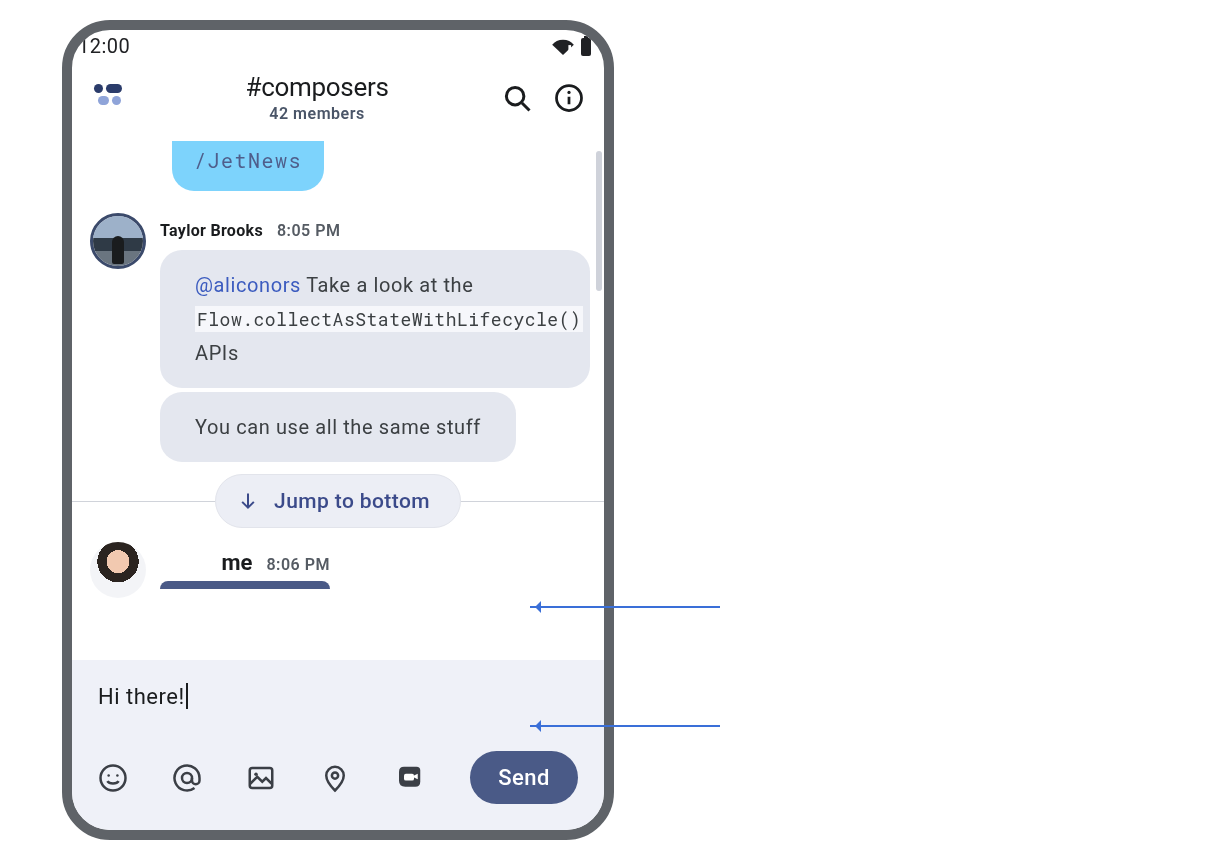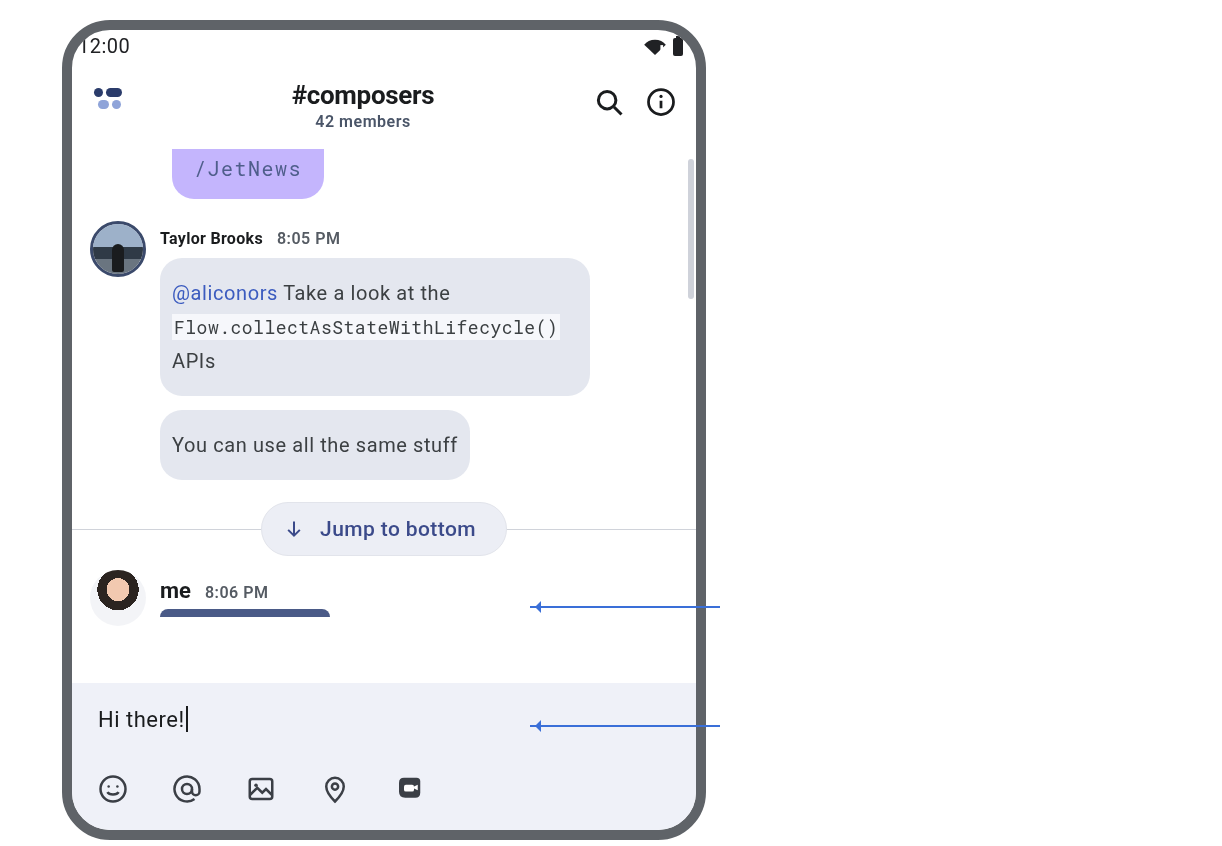--- a/index.html
+++ b/index.html
@@ -9,21 +9,21 @@
     width: 1222px;
     height: 846px;
     position: relative;
   }
 
   
   .device {
     position: absolute;
     left: 62px;
     top: 20px;
-    width: 644px;
+    width: 552px;
     height: 820px;
     border: 10px solid #5f6368;
     border-radius: 48px;
     background: #fff;
     overflow: hidden;
     display: flex;
     flex-direction: column;
   }
 
   
@@ -42,37 +42,37 @@
 
   
   .app-bar {
     display: flex;
     align-items: center;
     justify-content: space-between;
     padding: 10px 20px 18px 20px;
   }
   .app-logo { width:40px; height:40px; position:relative; }
   .app-title-wrap { text-align:center; flex:1; }
-  .app-title { font-weight:700; font-size:26px; color:#1a1c1e; letter-spacing:-0.3px;margin-top:8px; }
+  .app-title { font-weight:400; font-size:26px; color:#1a1c1e; letter-spacing:-0.3px; }
   .app-subtitle { font-weight:600; font-size:16px; color:#4a5568; margin-top:2px; letter-spacing:0.5px; }
   .app-actions { display:flex; align-items:center; gap:22px; }
   .icon-btn svg { width:30px; height:30px; display:block; }
 
   
   .chat {
     flex:1;
     overflow:hidden;
     position:relative;
     padding: 0 18px;
   }
 
   
   .trunc-bubble {
     margin-left: 82px;
-    background:#c4b5fd;
+    background:#7dd3fc;
     border-radius: 0 0 22px 22px;
     padding: 6px 22px 18px 22px;
     font-family: "Roboto Mono", "Courier New", monospace;
     color:#4f5e8b;
     font-size:20px;
     letter-spacing:1.5px;
     width: fit-content;
     max-width: 430px;
   }
 
@@ -88,28 +88,28 @@
   }
   .avatar.me { border:none; }
   .msg-right { flex:1; }
   .msg-header { display:flex; align-items:baseline; gap:14px; margin-bottom:10px; margin-top:8px;}
   .msg-author { font-weight:700; font-size:16px; color:#1a1c1e; letter-spacing:0.3px;}
   .msg-time { font-weight:600; font-size:16px; color:#555b63; letter-spacing:0.5px;}
 
   .bubble {
     background:#e4e7ef;
     border-radius:22px;
-    padding:18px 12px;
+    padding:18px 35px;
     font-size:20px;
     color:#3c4043;
     line-height:1.7;
     letter-spacing:0.6px;
     width:fit-content;
     max-width:430px;
-    margin-bottom:14px;
+    margin-bottom:4px;
   }
   .mention { color:#3b5bbf; }
   .code-inline {
     background:#f6f7fb;
     font-family:"Roboto Mono","Courier New",monospace;
     font-size:18px;
     letter-spacing:0.5px;
     padding:1px 2px;
   }
 
@@ -136,21 +136,21 @@
     letter-spacing:0.4px;
   }
   .jump-btn svg { width:20px; height:20px; }
 
   
   .me-row { display:flex; gap:14px; margin-top:14px; align-items:flex-start;}
   .me-row .avatar { width:56px; height:56px; }
   .me-right {
     display:flex; flex-direction:column;
   }
-  .me-hdr { display:flex; align-items:baseline; gap:14px; margin-top:8px;}
+  .me-hdr { display:flex; align-items:baseline; gap:14px; margin-top:8px;justify-content:flex-end;}
   .me-author { font-weight:700; font-size:22px; color:#1a1c1e;}
   .me-bubble-stub {
     margin-top:6px;
     width:170px; height:8px;
     background:#4a5a87;
     border-radius:22px 22px 0 0;
   }
 
   
   .composer {
@@ -378,20 +378,21 @@
           </svg>
         </span>
         <span>
           <svg viewBox="0 0 24 24">
             <path d="M21 6 Q21 3 18 3 H8 Q4 3 4 7 V14 Q4 19 9 19 H17 Q21 19 21 15 Z" fill="#3b3f46"></path>
             <rect x="8" y="8.5" width="8" height="5.5" rx="1.5" fill="#fff"></rect>
             <path d="M16 10 L19 8.5 V13 L16 11.5 Z" fill="#fff"></path>
           </svg>
         </span>
       </div>
+      <div class="send-btn">Send</div>
     </div>
   </div>
 
 </div>
 
 <div class="annotation" style="left:530px; top:606px;">
   <div class="arrow-line" style="width:190px;"></div>
 </div>
 
 <div class="annotation" style="left:530px; top:725px;">

